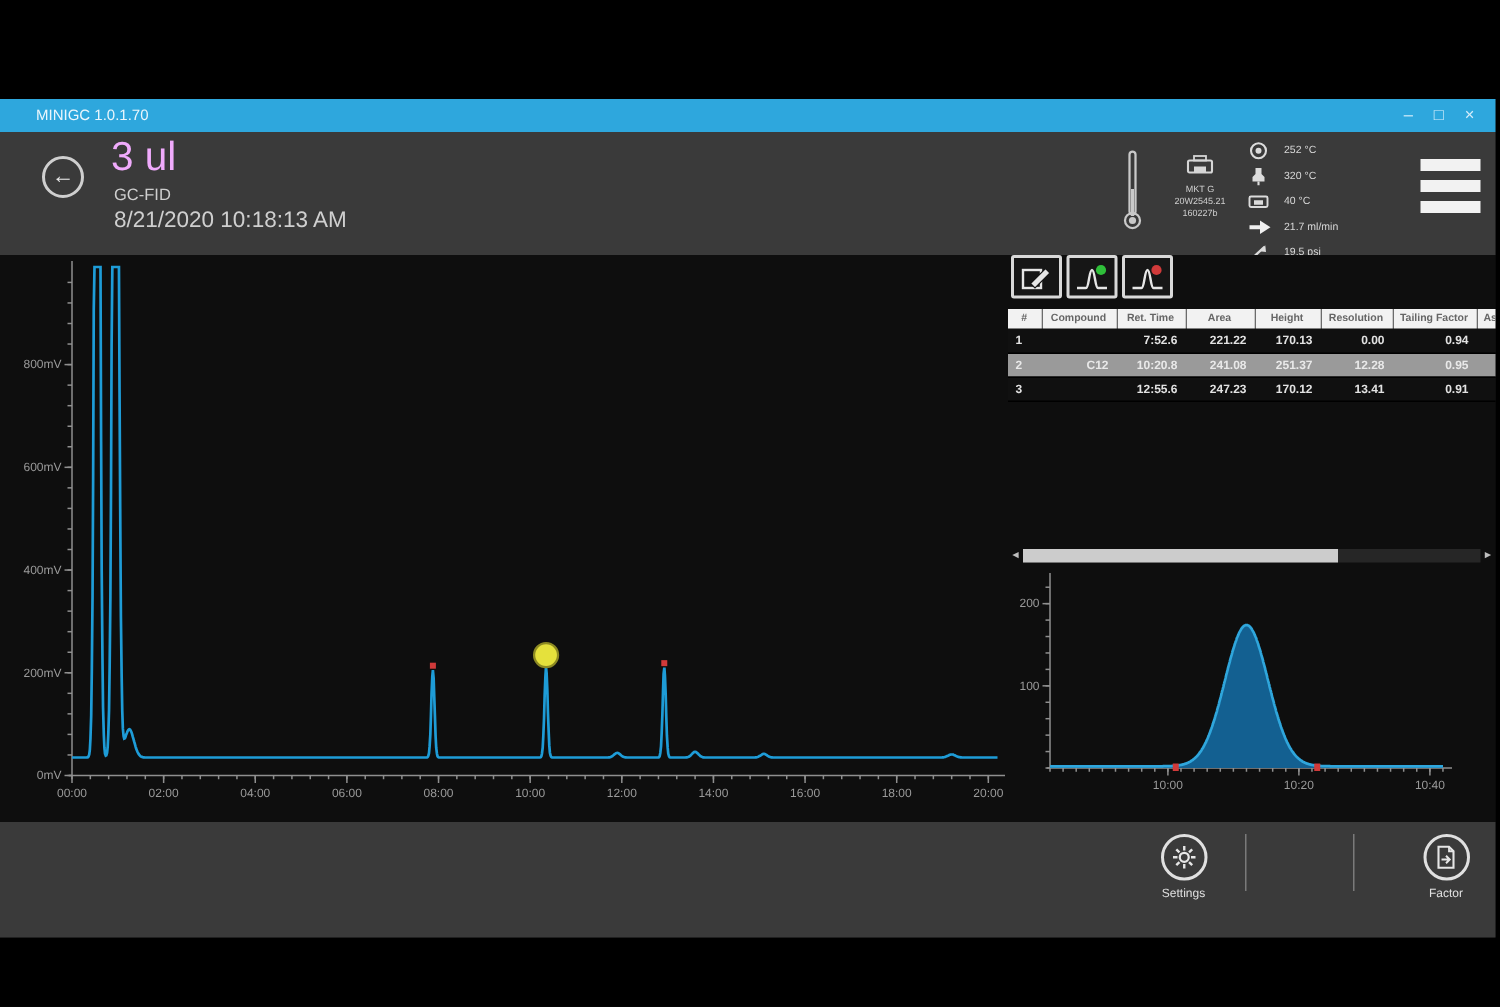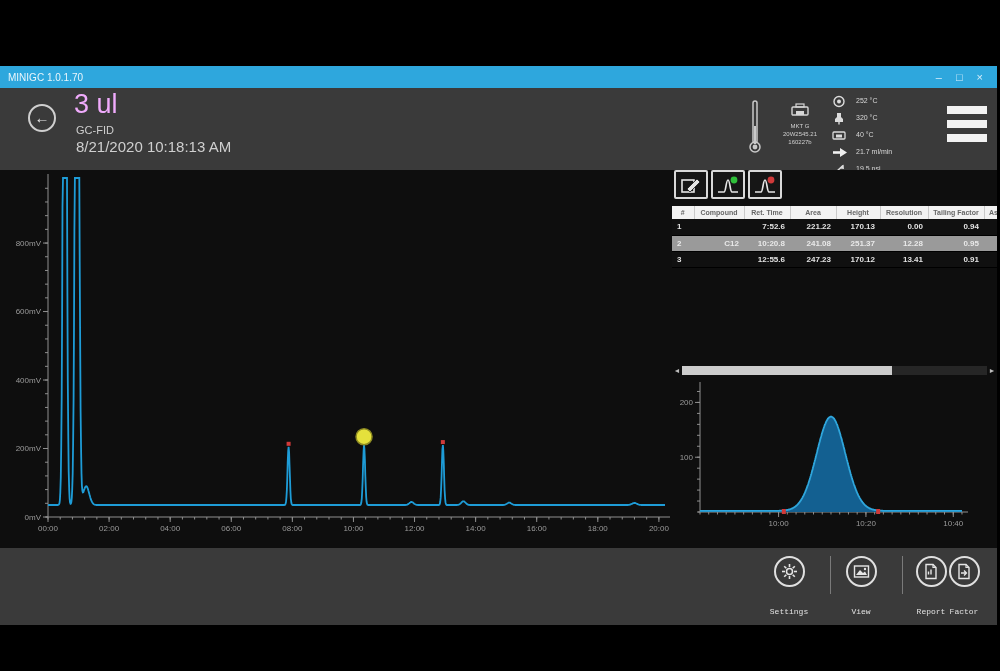--- a/index.html
+++ b/index.html
@@ -3,21 +3,21 @@
 <meta charset="utf-8">
 <style>
   * { margin:0; padding:0; box-sizing:border-box; }
   html,body { width:1000px; height:671px; background:#000; overflow:hidden;
               font-family:"Liberation Sans", sans-serif; }
   .window { position:absolute; left:0; top:66px; width:997px; height:559px; background:#0c0c0c; }
 
   
   .titlebar { position:absolute; left:0; top:0; width:100%; height:22px; background:#2ea7dd;
               display:flex; align-items:center; color:#eaf6fc; font-size:10px; }
-  .titlebar .t { padding-left:8px; flex:1; }
+  .titlebar .t { padding-left:24px; flex:1; }
   .winctl { display:flex; gap:14px; padding-right:14px; color:#d7eefb; font-size:11px; }
   .winctl span { cursor:default; }
 
   
   .header { position:absolute; left:0; top:22px; width:100%; height:82px; background:#3a3a3a; }
   .backbtn { position:absolute; left:28px; top:16px; width:28px; height:28px; border:2px solid #cfcfcf;
              border-radius:50%; color:#e8e8e8; text-align:center; line-height:24px; font-size:15px; }
   .sample { position:absolute; left:74px; top:1px; font-size:27px; font-weight:400; color:#f0abfc; }
   .method { position:absolute; left:76px; top:36px; font-size:11px; color:#cfcfcf; }
   .dt     { position:absolute; left:76px; top:50px; font-size:15px; color:#cfcfcf; }
@@ -54,21 +54,21 @@
   .hscroll { position:absolute; left:672px; top:194px; width:325px; height:12px; display:flex; align-items:center; }
   .sarr { color:#bdbdbd; font-size:7px; width:10px; text-align:center; }
   .strack { flex:1; height:9px; background:#262626; position:relative; }
   .sthumb { position:absolute; left:0; top:0; height:9px; background:#cccccc; }
 
   
   .btoolbar { position:absolute; left:0; top:482px; width:100%; height:77px; background:#3a3a3a; }
   .tbbtn { position:absolute; width:62px; text-align:center; }
   .tbbtn .circ { width:31px; height:31px; border:2px solid #e0e0e0; border-radius:50%; margin:0 auto;
                  display:flex; align-items:center; justify-content:center; }
-  .tbbtn .lbl { color:#e0e0e0; font-size:8px; margin-top:20px;font-family:Liberation Mono, monospace; }
+  .tbbtn .lbl { color:#e0e0e0; font-size:8px; margin-top:4px; }
   .tdiv { position:absolute; top:8px; width:1px; height:38px; background:#7a7a7a; }
 </style>
 </head>
 <body>
 
 <div class="window">
 
   <div class="titlebar">
     <div class="t">MINIGC 1.0.1.70</div>
     <div class="winctl">
@@ -423,41 +423,21 @@
             <line x1="3.2" y1="3.2" x2="5.3" y2="5.3"></line>
               <line x1="11.7" y1="11.7" x2="13.8" y2="13.8"></line>
             <line x1="3.2" y1="13.8" x2="5.3" y2="11.7"></line>
               <line x1="11.7" y1="5.3" x2="13.8" y2="3.2"></line>
           </g>
         </svg>
       </div>
       <div class="lbl">Settings</div>
     </div>
     <div class="tdiv" style="left:830px"></div>
-    <div class="tbbtn" style="left:830px;top:8px">
-      <div class="circ">
-        <svg width="17" height="15" viewBox="0 0 17 15">
-          <rect x="1.5" y="2" width="14" height="11" fill="none" stroke="#e6e6e6" stroke-width="1.4"></rect>
-          <path d="M3 11 L7 6 L10 9 L12 7.5 L14 11 Z" fill="#e6e6e6"></path>
-          <circle cx="12" cy="5" r="1.2" fill="#e6e6e6"></circle>
-        </svg>
-      </div>
-      <div class="lbl">View</div>
-    </div>
     <div class="tdiv" style="left:902px"></div>
-    <div class="tbbtn" style="left:900px;top:8px">
-      <div class="circ">
-        <svg width="16" height="17" viewBox="0 0 16 17">
-          <path d="M3 1.5 h7 l3 3 v11 h-10 z" fill="none" stroke="#e6e6e6" stroke-width="1.4"></path>
-          <path d="M10 1.5 v3 h3" fill="none" stroke="#e6e6e6" stroke-width="1.2"></path>
-          <path d="M5.5 11.5 v-3 M8 11.5 v-5" stroke="#e6e6e6" stroke-width="1.4"></path>
-        </svg>
-      </div>
-      <div class="lbl">Report</div>
-    </div>
     <div class="tbbtn" style="left:933px;top:8px">
       <div class="circ">
         <svg width="16" height="17" viewBox="0 0 16 17">
           <path d="M3 1.5 h7 l3 3 v11 h-10 z" fill="none" stroke="#e6e6e6" stroke-width="1.4"></path>
           <path d="M10 1.5 v3 h3" fill="none" stroke="#e6e6e6" stroke-width="1.2"></path>
           <path d="M5 10 h5 M8 7.5 L10.5 10 L8 12.5" fill="none" stroke="#e6e6e6" stroke-width="1.3"></path>
         </svg>
       </div>
       <div class="lbl">Factor</div>
     </div>

